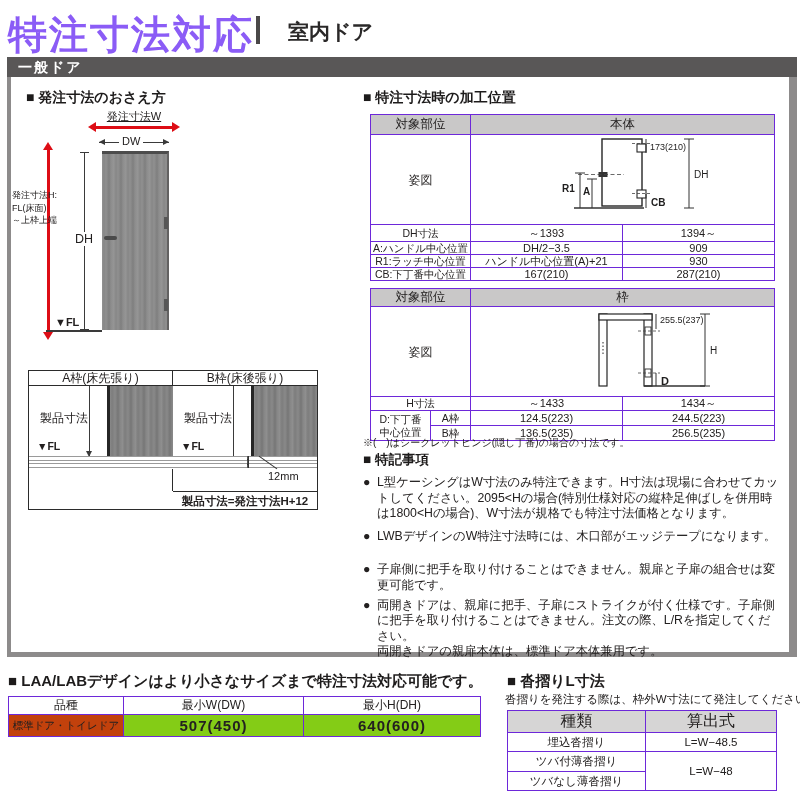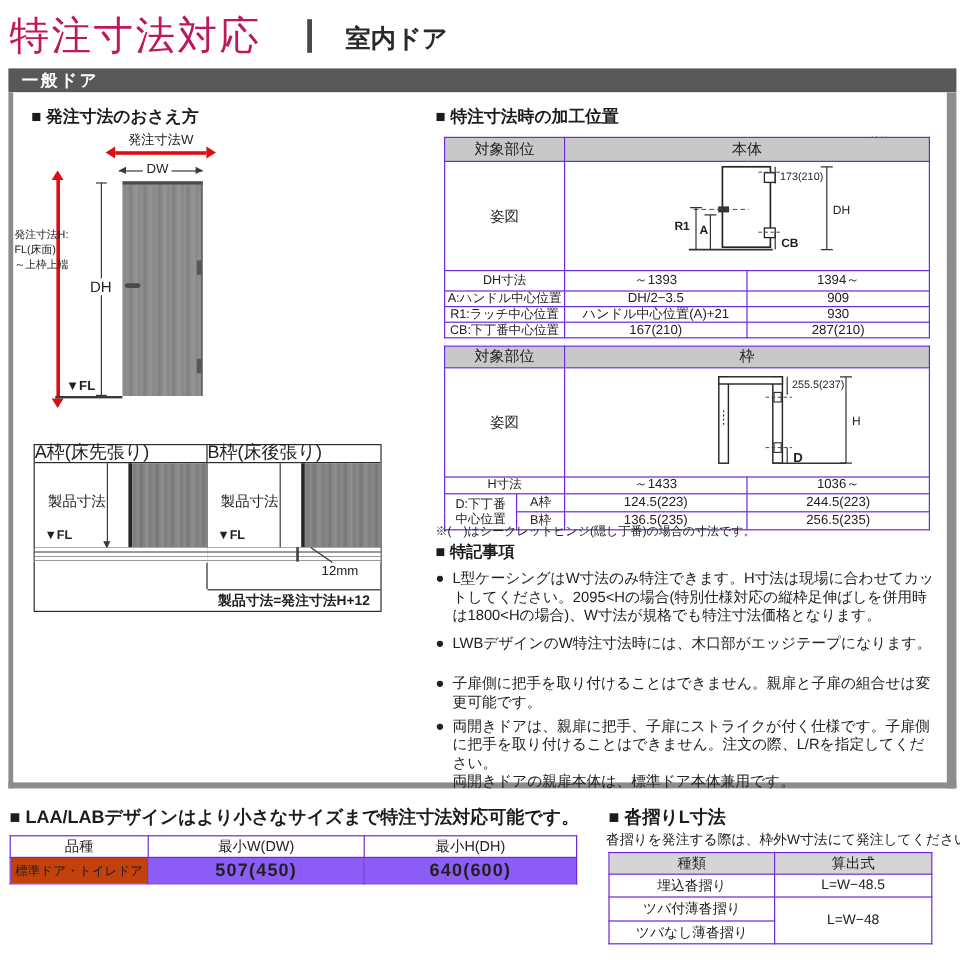--- a/index.html
+++ b/index.html
@@ -1,20 +1,20 @@
 <!DOCTYPE html>
 <html><head>
 <meta charset="utf-8">
 <style>
   html,body{margin:0;padding:0;background:#fff;}
   .page{position:relative;width:800px;height:800px;background:#fff;overflow:hidden;
         font-family:"Liberation Sans",sans-serif;color:#232020;}
   .abs{position:absolute;}
   
-  .h1{font-size:33px;font-weight:normal;letter-spacing:2px;color:#be185d;white-space:nowrap;}
+  .h1{font-size:39px;font-weight:bold;letter-spacing:2px;color:#8b5cf6;white-space:nowrap;}
   .hdr-divider{width:4px;height:28px;background:#4a4848;}
   .hdr-sub{font-size:21px;font-weight:600;color:#2a2828;white-space:nowrap;}
   .section-bar{background:#595757;color:#fff;font-size:14px;font-weight:bold;
                line-height:20px;padding-left:11px;letter-spacing:2px;}
   
   .main-box{background:#fff;border-left:4px solid #8d8b8b;border-right:8px solid #8d8b8b;
             border-bottom:5px solid #8d8b8b;box-sizing:border-box;}
   .sec-head{font-size:14px;font-weight:bold;white-space:nowrap;color:#1d1b1b;}
   .small-note{font-size:10px;color:#232020;white-space:nowrap;}
   
@@ -35,21 +35,21 @@
      border-top:3.5px solid transparent;border-bottom:3.5px solid transparent;border-right:6px solid #3a3a3a;}
   .dimline-h::after{content:"";position:absolute;right:0;top:-3px;width:0;height:0;
      border-top:3.5px solid transparent;border-bottom:3.5px solid transparent;border-left:6px solid #3a3a3a;}
   .dimline-v{width:1px;background:#3a3a3a;}
   .tick{background:#3a3a3a;}
   .lbl{white-space:nowrap;}
   .wbg{background:#fff;padding:0 3px;}
   
   .fp{border:1px solid #2b2b2b;box-sizing:border-box;background:#fff;}
   .fp .cell{position:absolute;box-sizing:border-box;}
-  .fp-head{font-size:15px;text-align:left;line-height:14px;border-bottom:1px solid #2b2b2b;}
+  .fp-head{font-size:12px;text-align:center;line-height:14px;border-bottom:1px solid #2b2b2b;}
   .fp-cap{font-size:11.5px;text-align:center;line-height:18px;border-top:1px solid #2b2b2b;font-weight:600;}
   .bdr-r{border-right:1px solid #2b2b2b;}
   .panel-wood{background:repeating-linear-gradient(90deg,#8a8a8a 0px,#7d7d7d 2px,#898989 5px,#767676 8px,#868686 10px,#909090 13px);
               border-left:3px solid #262626;box-sizing:border-box;}
   .floor-hatch{background:repeating-linear-gradient(180deg,#9a9a9a 0px,#9a9a9a 1px,#fff 1px,#fff 3.5px);}
   .dim-down{width:1px;background:#3a3a3a;}
   .dim-down::after{content:"";position:absolute;bottom:-1px;left:-3px;width:0;height:0;
      border-left:3.5px solid transparent;border-right:3.5px solid transparent;border-top:6px solid #3a3a3a;}
   
   table{border-collapse:collapse;table-layout:fixed;}
@@ -59,41 +59,41 @@
   .t-spec td{font-size:11px;line-height:1;}
   .t-spec .rowlbl{font-size:10.5px;}
   .fig-cell{background:#fff;}
   .note-list{width:418px;}
   .note-item{display:flex;font-size:12.3px;line-height:15.6px;color:#232020;}
   .note-item .glyph{width:14px;flex:0 0 14px;}
   .note-item .txt{flex:1;white-space:pre-line;}
   
   .bl-table th{font-size:12px;background:#fff;}
   .bl-table .prod{font-size:10.5px;background:#c2410c;}
-  .bl-table .num{font-size:15px;font-weight:600;letter-spacing:1px;background:#8b5cf6;}
-  .br-table th{font-size:12px;background:#d6d5d5;}
+  .bl-table .num{font-size:15px;font-weight:600;letter-spacing:1px;background:#84cc16;}
+  .br-table th{font-size:16px;background:#d6d5d5;}
   .br-table td{font-size:11.5px;}
   svg text{fill:#1f1e1e;}
 </style>
 </head>
 <body>
 
 <div class="page">
 
   <div class="abs h1" style="left:8px;top:8px;">特注寸法対応</div>
   <div class="abs hdr-divider" style="left:256px;top:16px;"></div>
   <div class="abs hdr-sub" style="left:288px;top:18px;">室内ドア</div>
 
   <div class="abs section-bar" style="left:7px;top:57px;width:779px;height:20px;">一般ドア</div>
 
   <div class="abs main-box" style="left:7px;top:77px;width:790px;height:580px;">
 
     <div class="abs sec-head" style="left:15px;top:12px;">■ 発注寸法のおさえ方</div>
 
-    <div class="abs lbl" style="left:83px;top:32px;width:80px;text-align:center;font-size:11px;">発注寸法W</div>
+    <div class="abs lbl" style="left:83px;top:32px;width:80px;text-align:center;font-size:11px;text-decoration:underline;">発注寸法W</div>
     <div class="abs harrow" style="left:85px;top:49px;width:76px;"></div>
 
     <div class="abs dimline-h" style="left:88px;top:65px;width:70px;"></div>
     <div class="abs lbl wbg" style="left:108px;top:58px;font-size:11px;">DW</div>
 
     <div class="abs door" style="left:91px;top:74px;width:67px;height:179px;"></div>
     <div class="abs" style="left:93px;top:159px;width:13px;height:4px;background:#4a4a4a;border-radius:2px;"></div>
     <div class="abs" style="left:153px;top:140px;width:4px;height:12px;background:#575757;"></div>
     <div class="abs" style="left:153px;top:222px;width:4px;height:12px;background:#575757;"></div>
 
@@ -234,21 +234,21 @@
             <text x="238" y="47" font-size="10">H</text>
             <line x1="184" y1="66" x2="184" y2="79" stroke="#333" stroke-width="1"></line>
             <text x="189" y="78" font-size="11" font-weight="bold">D</text>
             <line x1="172" y1="79" x2="233" y2="79" stroke="#333" stroke-width="1.3"></line>
           </svg>
         </td>
       </tr>
       <tr style="height:14px;">
         <td colspan="2" class="rowlbl">H寸法</td>
         <td>～1433</td>
-        <td>1036～</td>
+        <td>1434～</td>
       </tr>
       <tr style="height:15px;">
         <td rowspan="2" class="rowlbl" style="white-space:pre-line;line-height:1.2;">D:下丁番
 中心位置</td>
         <td class="rowlbl">A枠</td>
         <td>124.5(223)</td>
         <td>244.5(223)</td>
       </tr>
       <tr style="height:15px;">
         <td class="rowlbl">B枠</td>

